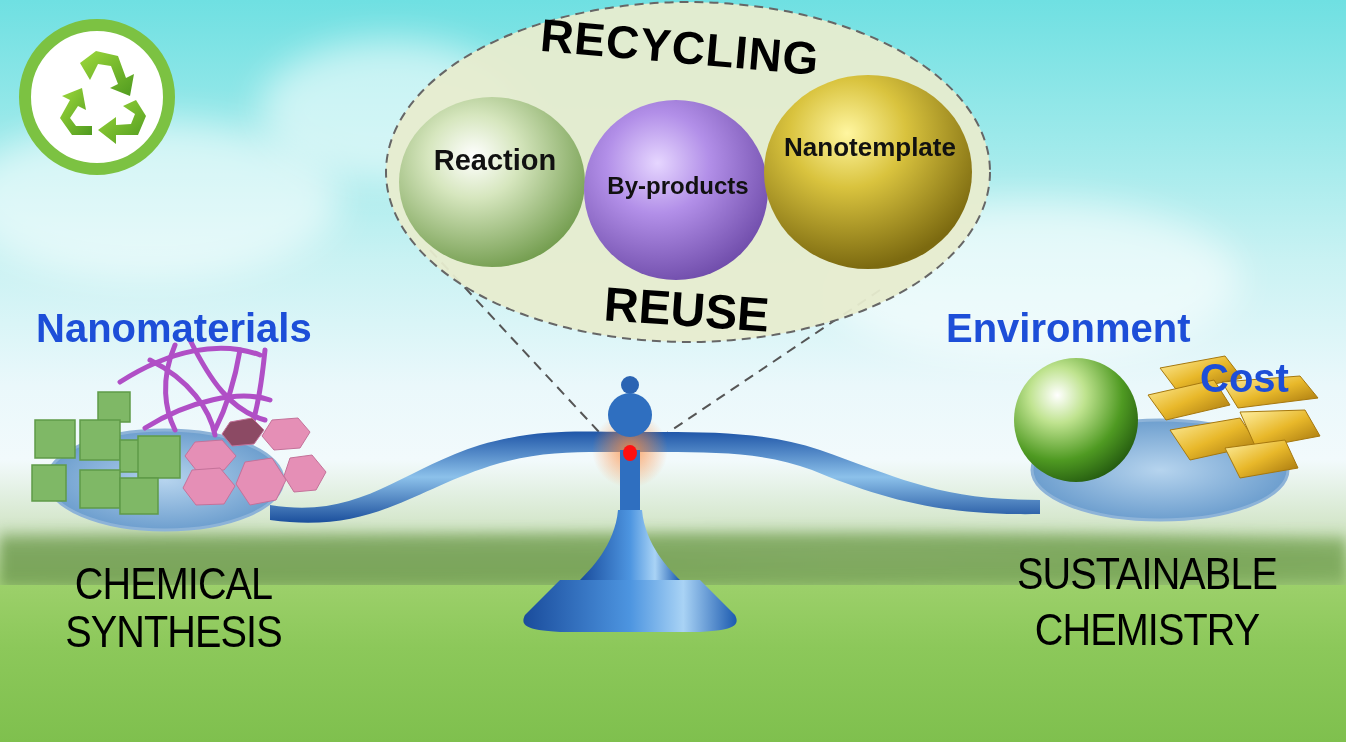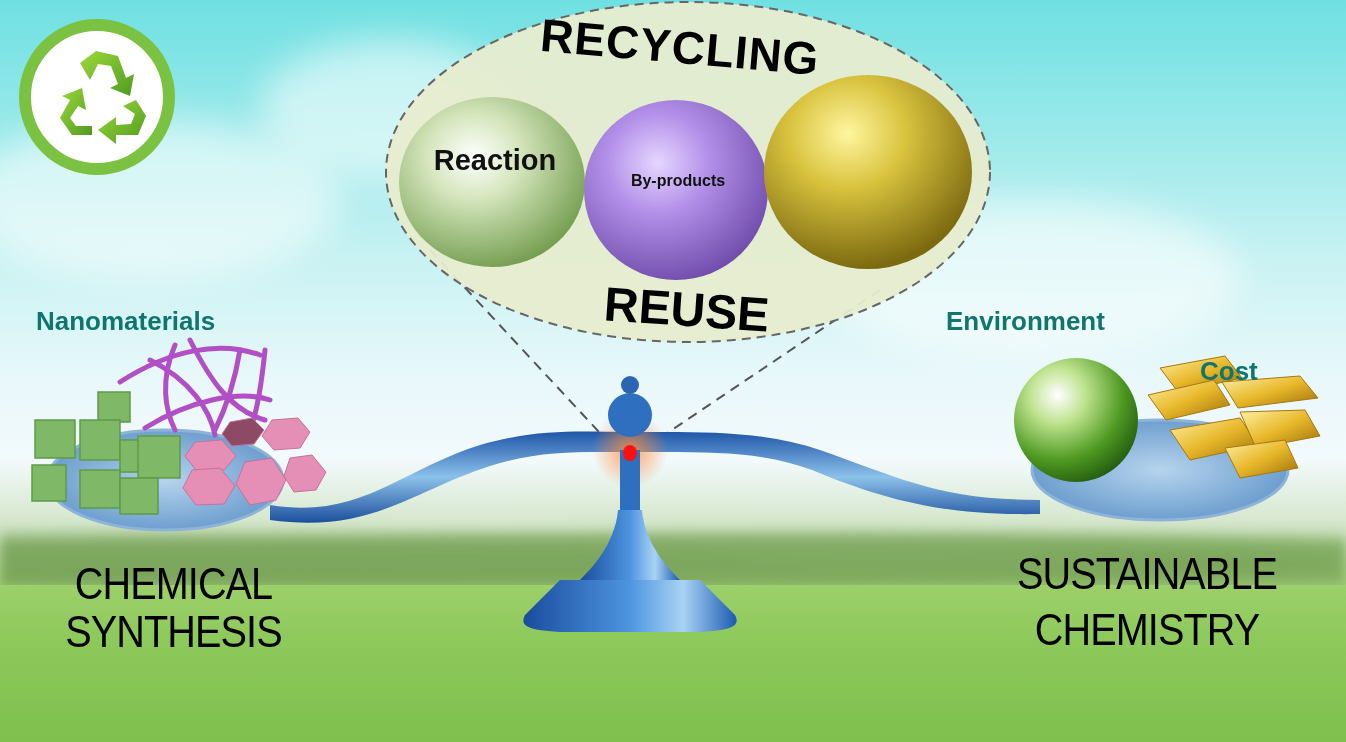--- a/index.html
+++ b/index.html
@@ -10,21 +10,21 @@
   .cloud { position:absolute; border-radius:50%; background:rgba(255,255,255,0.55); filter:blur(18px); }
   .trees { position:absolute; left:0; right:0; top:520px; height:70px;
     background: radial-gradient(ellipse at 10% 60%, #6e9a4e 0 30%, transparent 60%),
                 radial-gradient(ellipse at 40% 60%, #7ba55a 0 25%, transparent 55%),
                 radial-gradient(ellipse at 62% 55%, #6d9b4b 0 30%, transparent 60%),
                 radial-gradient(ellipse at 90% 60%, #7aa659 0 25%, transparent 55%);
     filter: blur(6px); opacity:0.8; }
   .grass { position:absolute; left:0; right:0; top:585px; bottom:0;
     background: linear-gradient(180deg, #9cd06a 0%, #8cc85a 40%, #7fc04e 100%); }
   .abs { position:absolute; }
-  .label-bold { font-weight:bold; color:#0f766e; font-size:26px; }
+  .label-bold { font-weight:bold; color:#1d4ed8; font-size:40px; }
   .label-big { color:#000; font-size:44px; line-height:48px; text-align:center; letter-spacing:-1px; transform:scaleX(0.9); transform-origin:left top; }
   .sphere-text { position:absolute; font-weight:bold; color:#111; text-align:center; }
 </style>
 </head>
 <body>
 
 <div class="bg"></div>
 <div class="cloud" style="left:-40px;top:120px;width:380px;height:160px;"></div>
 <div class="cloud" style="left:260px;top:40px;width:260px;height:140px;"></div>
 <div class="cloud" style="left:820px;top:200px;width:420px;height:160px;"></div>
@@ -73,24 +73,25 @@
   <ellipse cx="676" cy="190" rx="92" ry="90" fill="url(#gPurple)"></ellipse>
   <ellipse cx="868" cy="172" rx="104" ry="97" fill="url(#gGold)"></ellipse>
 </svg>
 
 <div class="abs" style="left:540px;top:20px;font-weight:bold;font-size:46px;color:#000;transform:rotate(5deg);letter-spacing:1px;">RECYCLING</div>
 <div class="abs" style="left:604px;top:282px;font-weight:bold;font-size:48px;color:#000;transform:rotate(4deg);">REUSE</div>
 
 <div class="sphere-text" style="left:410px;top:140px;width:170px;font-size:29px;line-height:40px;">
   <div>Reaction</div>
 </div>
-<div class="sphere-text" style="left:588px;top:172px;width:180px;font-size:16px;">
+<div class="sphere-text" style="left:588px;top:172px;width:180px;font-size:24px;">
   <div>By-products</div>
 </div>
 <div class="sphere-text" style="left:762px;top:128px;width:216px;font-size:26px;line-height:38px;">
+  <div>Nanotemplate</div>
 </div>
 
 <svg class="abs" style="left:0;top:0;" width="1346" height="742">
   <defs>
     <linearGradient id="beam" x1="0" y1="0" x2="0" y2="1">
       <stop offset="0" stop-color="#1f56a8"></stop>
         <stop offset="0.5" stop-color="#8cc1ea"></stop>
         <stop offset="1" stop-color="#1b4f9c"></stop>
     </linearGradient>
     <linearGradient id="base" x1="0" y1="0" x2="1" y2="0">

